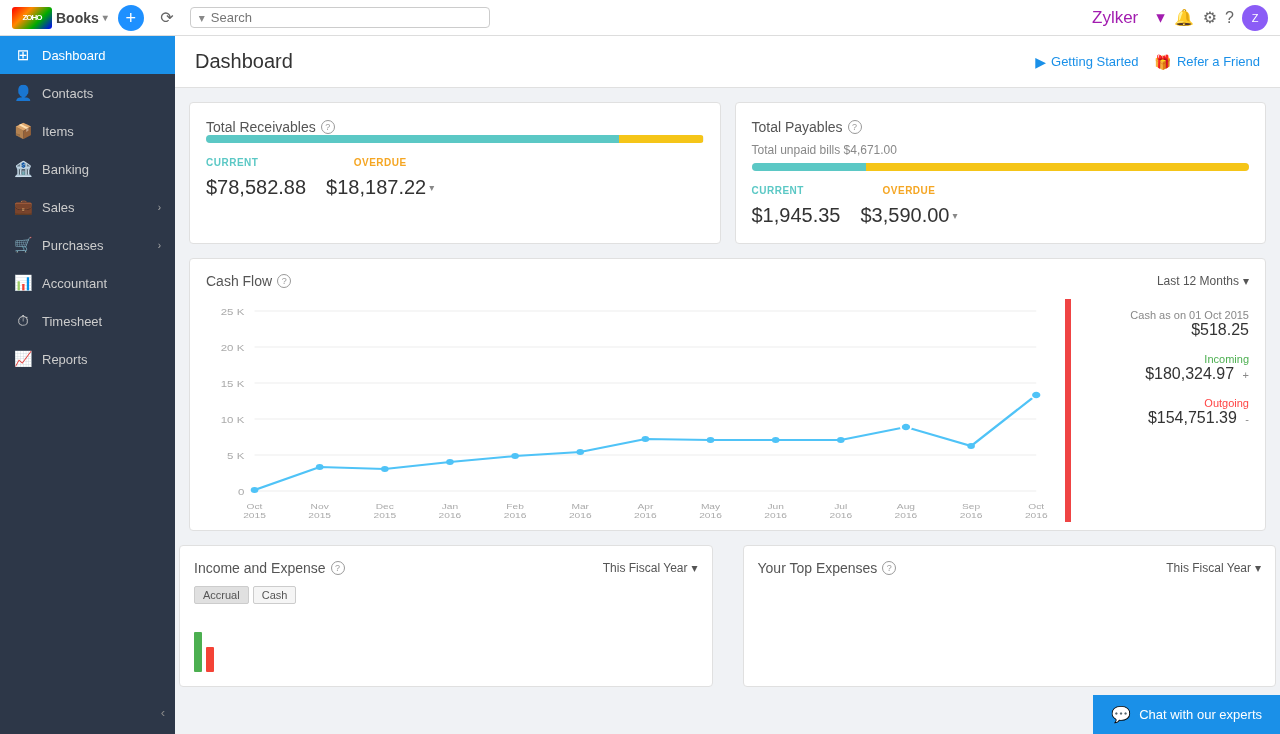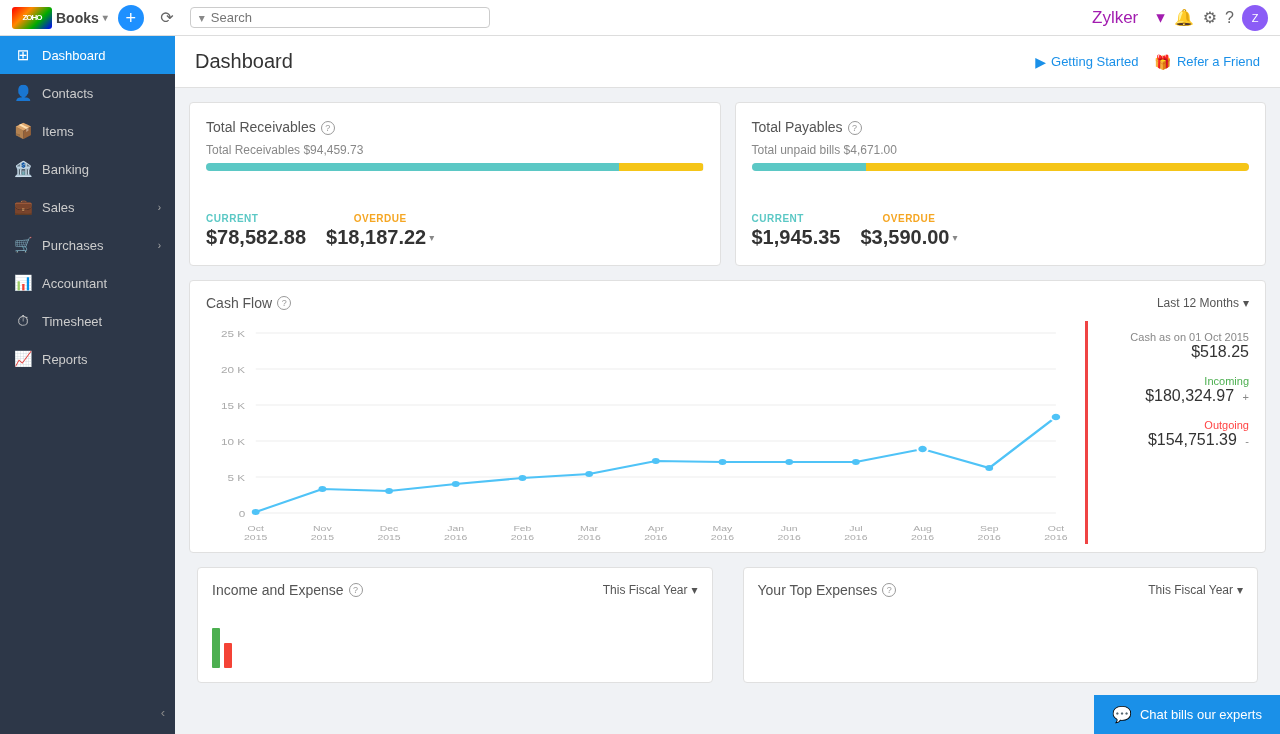--- a/index.html
+++ b/index.html
@@ -40,56 +40,56 @@
     .page-header { background: #fff; padding: 14px 20px; display: flex; align-items: center; justify-content: space-between; border-bottom: 1px solid #e0e0e0; }
     .page-title { font-size: 20px; font-weight: 500; color: #333; }
     .page-header-actions { display: flex; align-items: center; gap: 16px; }
     .header-link { display: flex; align-items: center; gap: 5px; color: #1a90e8; font-size: 13px; cursor: pointer; text-decoration: none; }
 
     
     .cards-row { display: flex; gap: 14px; padding: 14px 14px 0 14px; }
     .card { background: #fff; border: 1px solid #e0e0e0; border-radius: 4px; flex: 1; padding: 16px; }
 
     
-    .card-title { font-size: 14px; color: #555; font-weight: 500; display: flex; align-items: flex-end; gap: 5px; }
+    .card-title { font-size: 14px; color: #555; font-weight: 500; display: flex; align-items: center; gap: 5px; }
     .info-icon { width: 14px; height: 14px; border-radius: 50%; border: 1px solid #999; display: inline-flex; align-items: center; justify-content: center; font-size: 9px; color: #999; cursor: pointer; }
     .card-subtitle { font-size: 12px; color: #888; margin: 8px 0 6px; }
     .progress-bar-container { height: 8px; border-radius: 4px; background: #eee; overflow: hidden; margin-bottom: 14px; display: flex; }
     .progress-bar-teal { background: #5BC8C5; height: 100%; }
     .progress-bar-yellow { background: #F5C518; height: 100%; }
     .amounts-row { display: flex; gap: 20px; align-items: flex-start; }
-    .amount-block { display: flex; flex-direction: column; gap: 2px; margin-top: 28px; }
+    .amount-block { display: flex; flex-direction: column; gap: 8px; }
     .amount-label { font-size: 10px; font-weight: 600; letter-spacing: 0.5px; }
     .amount-label.current { color: #5BC8C5; }
     .amount-label.overdue { color: #F5A623; text-align: center; }
-    .amount-value { font-size: 20px; font-weight: 700; color: #333; text-align: right; }
+    .amount-value { font-size: 20px; font-weight: 400; color: #333; text-align: right; }
     .amount-dropdown { display: inline-flex; align-items: center; gap: 3px; cursor: pointer; }
     .amount-dropdown .arrow { font-size: 10px; color: #888; }
 
     
     .chart-card { background: #fff; border: 1px solid #e0e0e0; border-radius: 4px; margin: 14px; padding: 14px 0 8px; }
     .chart-header { display: flex; align-items: center; justify-content: space-between; padding: 0 16px 10px; }
     .chart-title { font-size: 14px; color: #555; font-weight: 500; display: flex; align-items: center; gap: 5px; }
     .chart-filter { display: flex; align-items: center; gap: 4px; font-size: 12px; color: #555; cursor: pointer; }
     .chart-body { display: flex; gap: 0; }
     .chart-area { flex: 1; padding: 0 16px; position: relative; }
-    .chart-legend { width: 180px; padding: 10px 16px; border-left: 3px solid #ef4444; display: flex; flex-direction: column; gap: 14px; }
+    .chart-legend { width: 200px; padding: 10px 16px; border-left: 6px solid #ef4444; display: flex; flex-direction: column; gap: 14px; }
     .legend-row { display: flex; flex-direction: column; align-items: flex-end; }
     .legend-label { font-size: 11px; color: #888; }
     .legend-label.incoming { color: #4CAF50; }
     .legend-label.outgoing { color: #f44; }
     .legend-label.cash-end { color: #1a90e8; }
     .legend-value { font-size: 16px; font-weight: 400; color: #333; }
     .legend-sign { font-size: 11px; color: #888; margin-left: 4px; }
 
     
     .cashflow-svg { width: 100%; height: 220px; }
 
     
-    .bottom-cards-row { display: flex; gap: 30px; padding: 0 22px 14px; }
+    .bottom-cards-row { display: flex; gap: 30px; padding: 0 4px 14px; }
     .bottom-card { background: #fff; border: 1px solid #e0e0e0; border-radius: 4px; flex: 1; padding: 14px; min-height: 100px; }
     .bottom-card-header { display: flex; align-items: center; justify-content: space-between; margin-bottom: 10px; }
     .bottom-card-title { font-size: 14px; color: #555; font-weight: 500; display: flex; align-items: center; gap: 5px; }
     .bottom-card-filter { display: flex; align-items: center; gap: 4px; font-size: 12px; color: #555; cursor: pointer; }
     .toggle-btns { display: flex; gap: 4px; }
     .toggle-btn { border: 1px solid #ccc; background: #f5f5f5; padding: 2px 8px; font-size: 11px; cursor: pointer; border-radius: 2px; color: #555; }
     .toggle-btn.active { background: #e0e0e0; }
 
     
     .chat-btn { position: fixed; bottom: 0; right: 0; background: #1a90e8; color: white; padding: 10px 18px; display: flex; align-items: center; gap: 8px; cursor: pointer; font-size: 13px; font-weight: 500; }
@@ -196,21 +196,20 @@
       </div>
     </div>
 
     <div class="cards-row">
 
       <div class="card">
         <div class="card-title">
           <span>Total Receivables</span>
           <span class="info-icon">?</span>
         </div>
-        <div class="card-subtitle">Total Receivables $94,459.73</div>
         <div class="progress-bar-container">
           <div class="progress-bar-teal" style="width:83%"></div>
           <div class="progress-bar-yellow" style="width:17%"></div>
         </div>
         <div class="amounts-row">
           <div class="amount-block">
             <span class="amount-label current">CURRENT</span>
             <span class="amount-value">$78,582.88</span>
           </div>
           <div class="amount-block">
@@ -367,20 +366,24 @@
             <span>Income and Expense</span>
             <span class="info-icon">?</span>
           </div>
           <div style="display:flex;align-items:center;gap:8px;">
             <div class="bottom-card-filter">
               <span>This Fiscal Year</span>
               <span>▾</span>
             </div>
           </div>
         </div>
+        <div class="toggle-btns">
+          <button class="toggle-btn active">Accrual</button>
+          <button class="toggle-btn">Cash</button>
+        </div>
         <div style="margin-top:8px;height:60px;display:flex;align-items:flex-end;gap:4px;">
           <div style="width:8px;height:40px;background:#4CAF50;border-radius:1px;"></div>
           <div style="width:8px;height:25px;background:#f44336;border-radius:1px;"></div>
         </div>
       </div>
 
       <div class="bottom-card">
         <div class="bottom-card-header">
           <div class="bottom-card-title">
             <span>Your Top Expenses</span>
@@ -392,14 +395,14 @@
           </div>
         </div>
       </div>
     </div>
 
   </div>
 </div>
 
 <div class="chat-btn">
   <span class="chat-icon">💬</span>
-  <span>Chat bills our experts</span>
+  <span>Chat with our experts</span>
 </div>
 
 </body></html>

